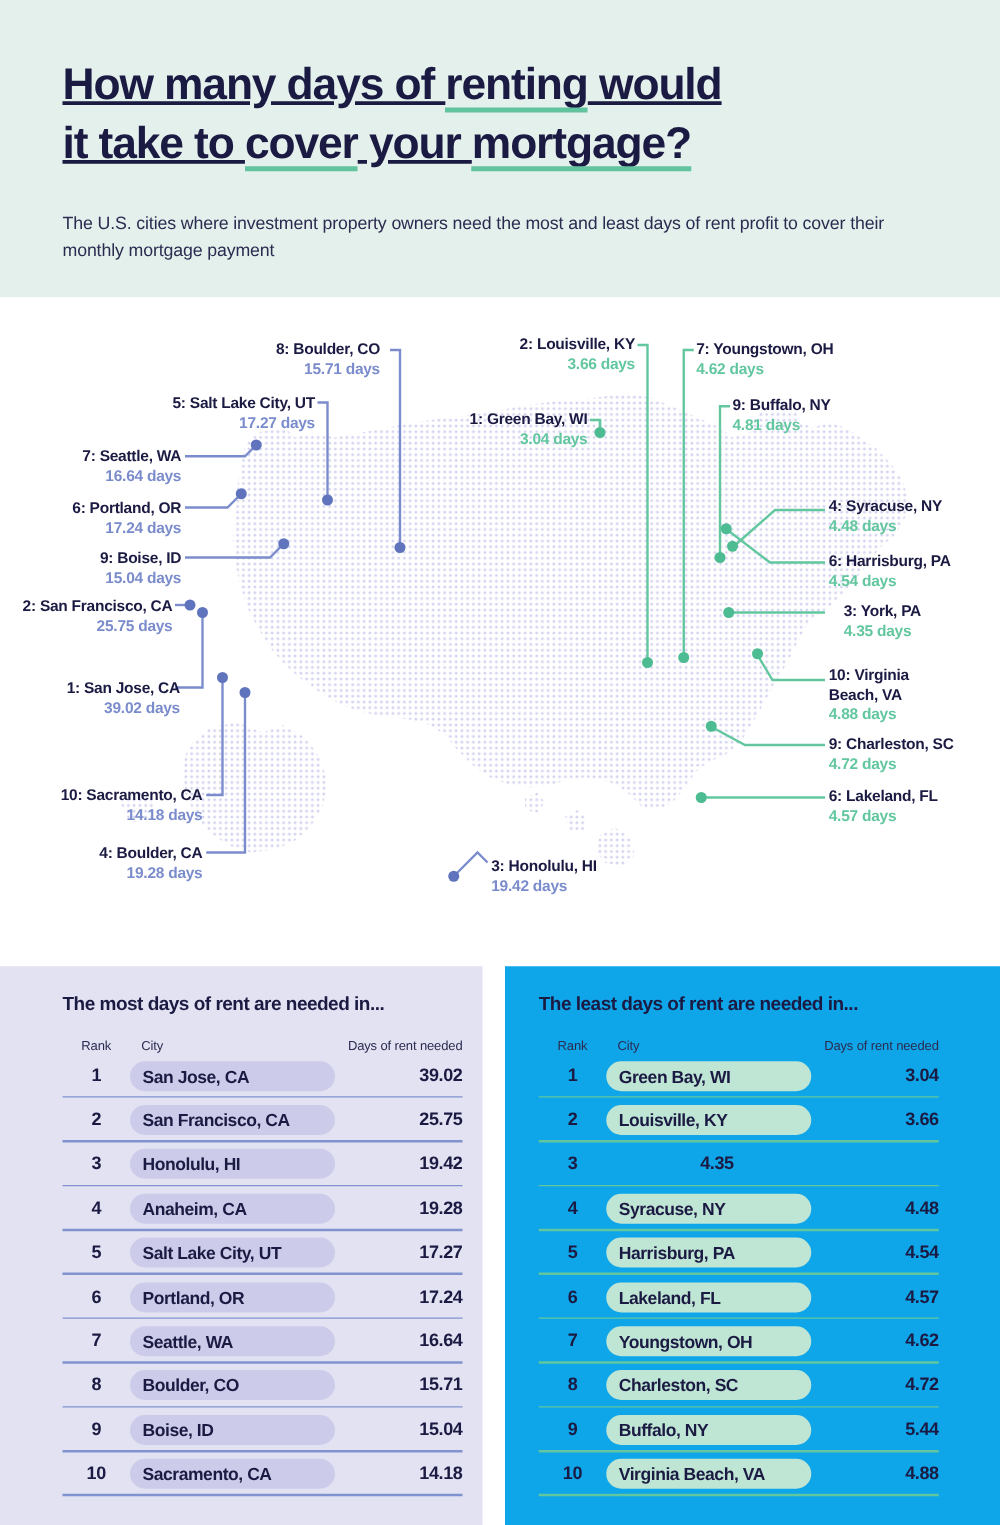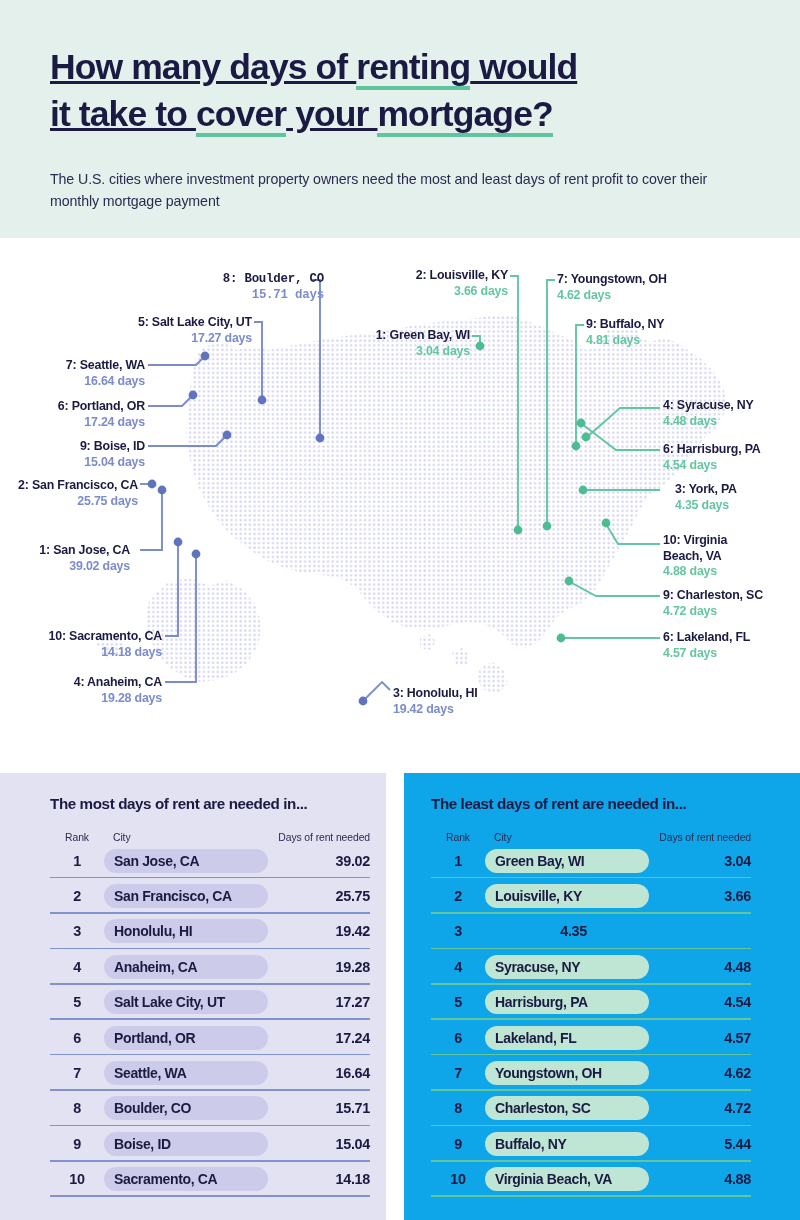--- a/index.html
+++ b/index.html
@@ -298,21 +298,21 @@
         <circle cx="586" cy="199" r="4.4"></circle>
         <circle cx="581" cy="185" r="4.4"></circle>
         <circle cx="583" cy="252" r="4.4"></circle>
         <circle cx="606" cy="285" r="4.4"></circle>
         <circle cx="569" cy="343" r="4.4"></circle>
         <circle cx="561" cy="400" r="4.4"></circle>
       </g>
     </svg>
 
     <div id="map-labels">
-        <div class="lbl blue ta-r" style="left: 164px; top: 34px; width: 160px; font-family: Liberation Mono, monospace;">
+        <div class="lbl blue ta-r" style="left: 144px; top: 34px; width: 160px;">
           <span class="city">8: Boulder, CO</span>
           <span class="val">15.71 days</span>
         </div>
         <div class="lbl blue ta-r" style="left: 86px; top: 77px; width: 166px;">
           <span class="city">5: Salt Lake City, UT</span>
           <span class="val">17.27 days</span>
         </div>
         <div class="lbl blue ta-r" style="left: 30px; top: 120px; width: 115px;">
           <span class="city">7: Seattle, WA</span>
           <span class="val">16.64 days</span>
@@ -322,30 +322,30 @@
           <span class="val">17.24 days</span>
         </div>
         <div class="lbl blue ta-r" style="left: 40px; top: 201px; width: 105px;">
           <span class="city">9: Boise, ID</span>
           <span class="val">15.04 days</span>
         </div>
         <div class="lbl blue ta-r wrap" style="left: 18px; top: 240px; width: 120px;">
           <span class="city">2: San Francisco, CA</span>
           <span class="val">25.75 days</span>
         </div>
-        <div class="lbl blue ta-r" style="left: 5px; top: 305px; width: 125px; text-align: right;">
+        <div class="lbl blue ta-r" style="left: 19px; top: 305px; width: 125px; text-align: right;">
           <span class="city">1: San Jose, CA</span>
           <span class="val">39.02 days</span>
         </div>
         <div class="lbl blue ta-r" style="left: 12px; top: 391px; width: 150px;">
           <span class="city">10: Sacramento, CA</span>
           <span class="val">14.18 days</span>
         </div>
         <div class="lbl blue ta-r" style="left: 32px; top: 437px; width: 130px;">
-          <span class="city">4: Anaheim, CA</span>
+          <span class="city">4: Boulder, CA</span>
           <span class="val">19.28 days</span>
         </div>
         <div class="lbl blue ta-l" style="left: 393px; top: 448px; width: 130px;">
           <span class="city">3: Honolulu, HI</span>
           <span class="val">19.42 days</span>
         </div>
         <div class="lbl green ta-r" style="left: 378px; top: 30px; width: 130px;">
           <span class="city">2: Louisville, KY</span>
           <span class="val">3.66 days</span>
         </div>

